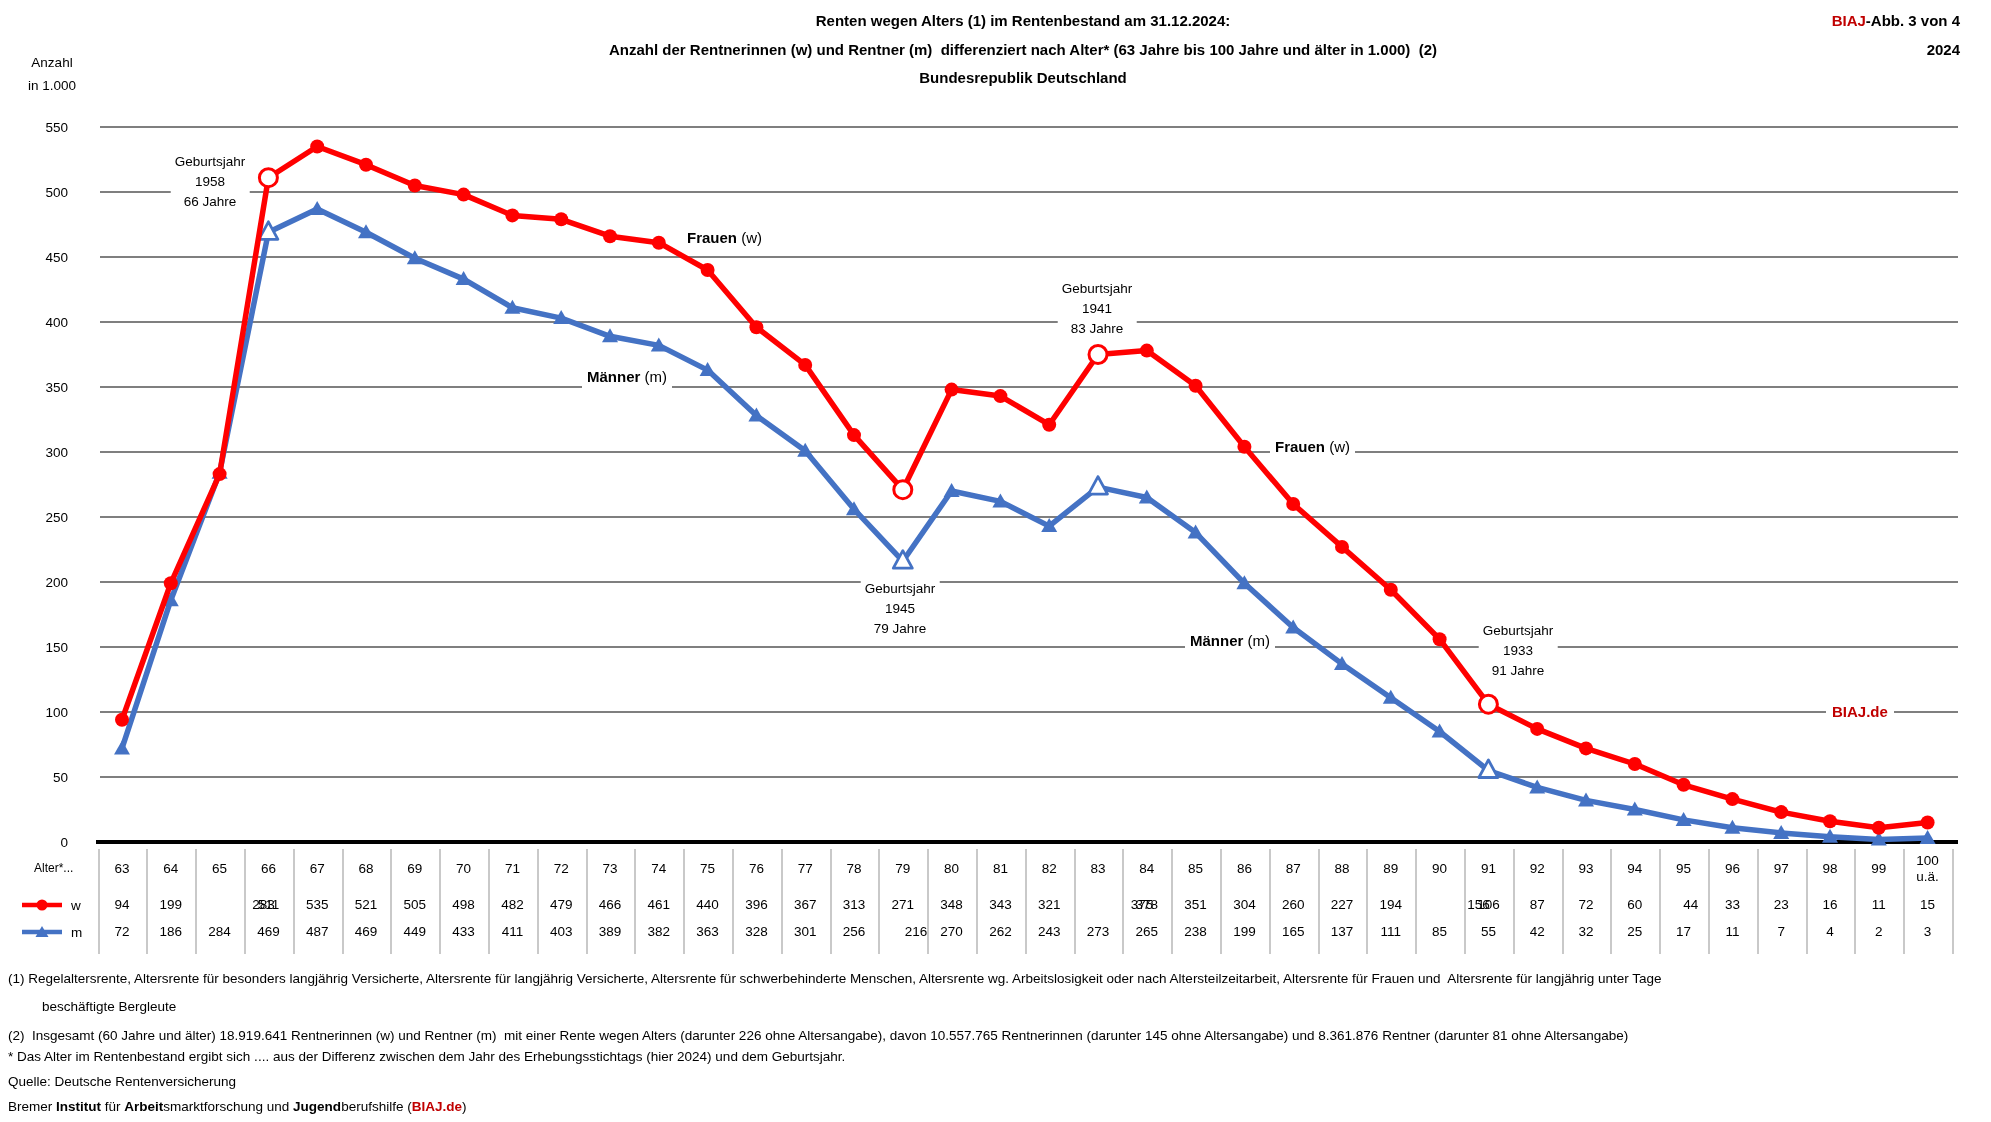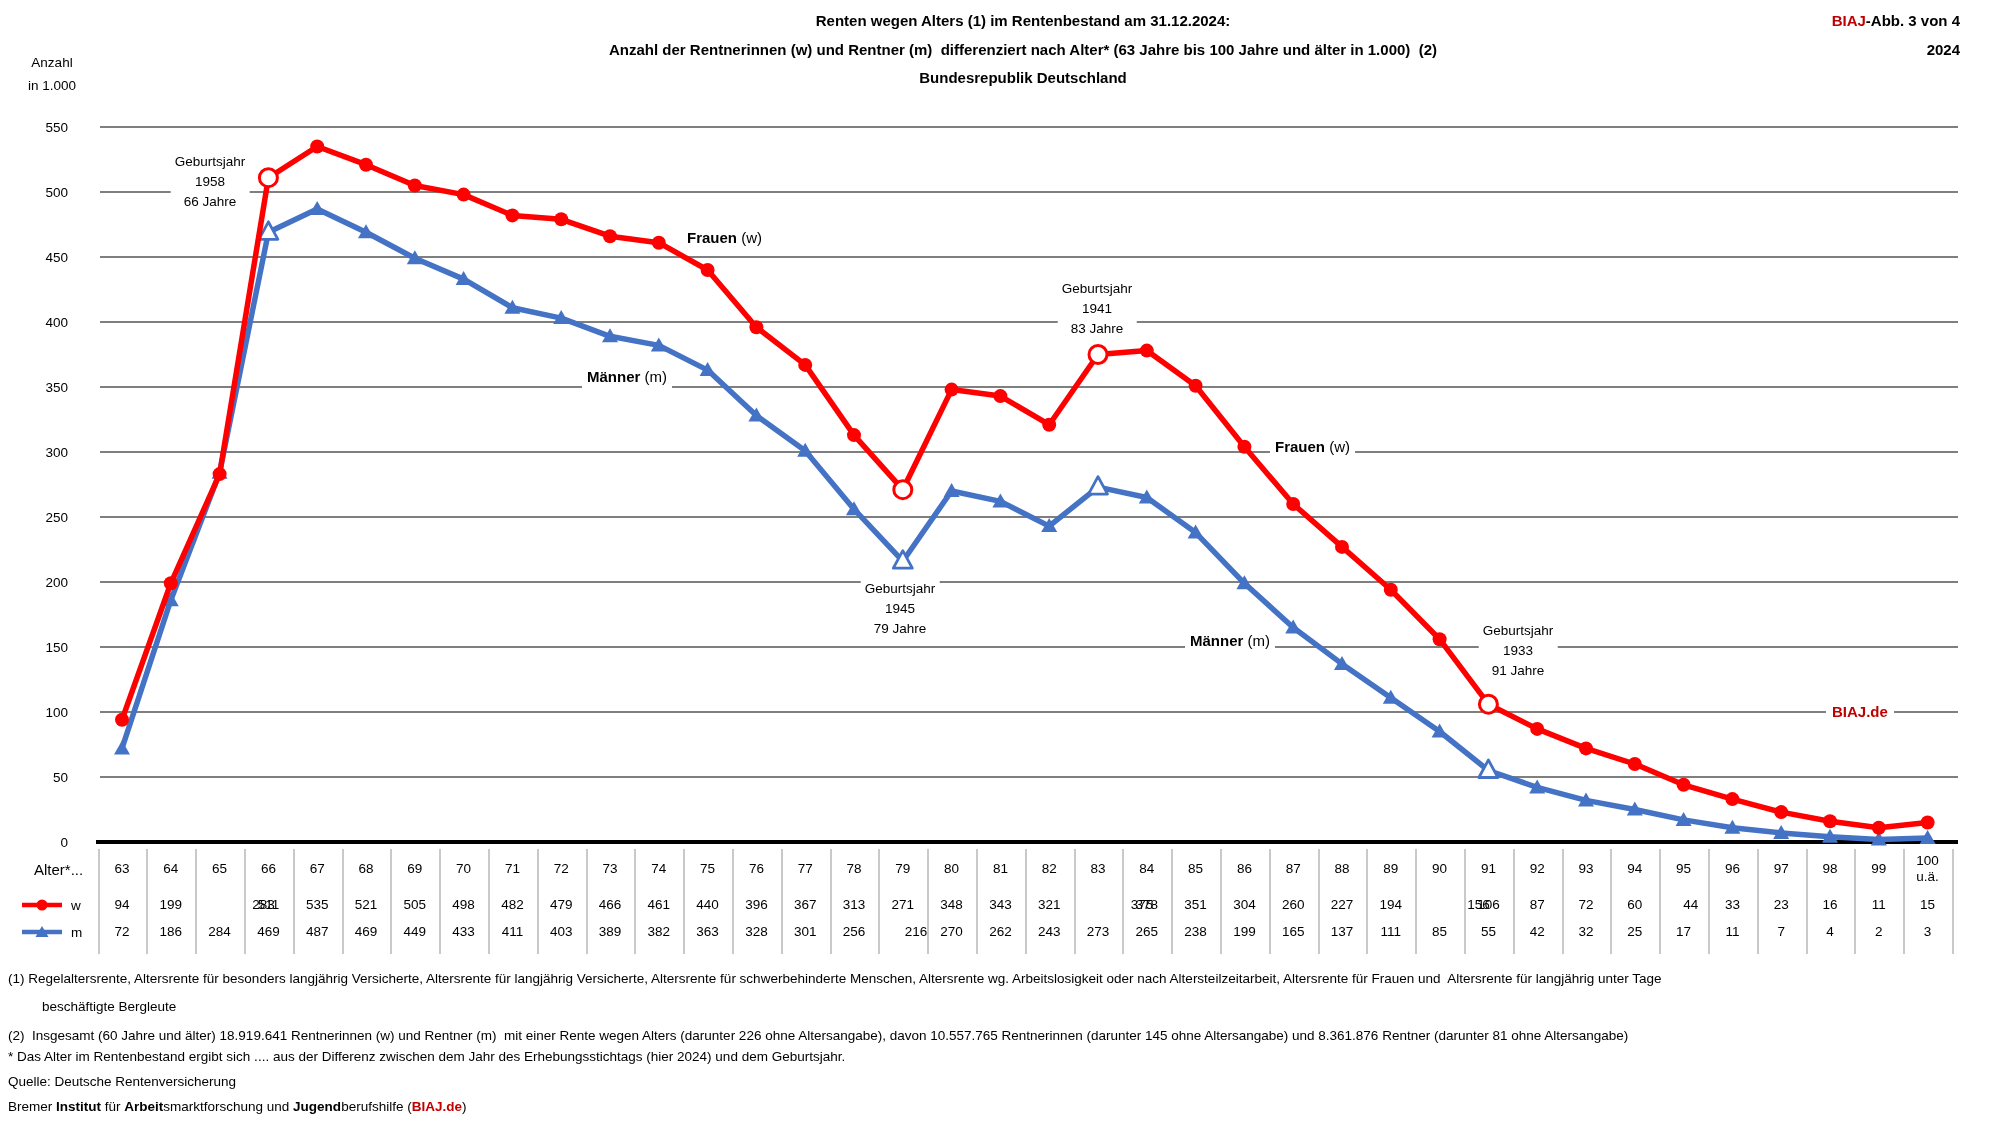--- a/index.html
+++ b/index.html
@@ -14,21 +14,21 @@
         padding:0 4px;white-space:pre;z-index:5;}
   .anno.centered{transform:translateX(-50%);text-align:center;}
   .anno.label{transform:translateY(-50%);font-size:15px;padding:2px 5px;}
   .anno.brand{transform:translateY(-50%);font-weight:bold;font-size:15px;padding:2px 6px;}
   #table-layer{position:absolute;left:0;top:0;width:1991px;height:1122px;z-index:4;}
   .tsep{position:absolute;top:849px;height:105px;width:2px;background:#C9C9C9;}
   .tcell{position:absolute;text-align:center;font-size:13.5px;}
   .age-cell{top:852px;height:34px;display:flex;flex-direction:column;
             justify-content:center;line-height:16px;}
   .val-cell{height:18px;line-height:18px;}
-  .thead{position:absolute;left:34px;top:861px;font-size:15px;}
+  .thead{position:absolute;left:34px;top:861px;font-size:12px;}
   .legend{position:absolute;left:20px;height:18px;display:flex;align-items:center;
           gap:7px;font-size:13.5px;}
   .fn{position:absolute;left:8px;font-size:13.5px;white-space:pre;}
 </style>
 </head>
 <body>
 
 <div id="page">
 
   <div class="title-line" style="top:12px">Renten wegen Alters (1) im Rentenbestand am 31.12.2024:</div>

